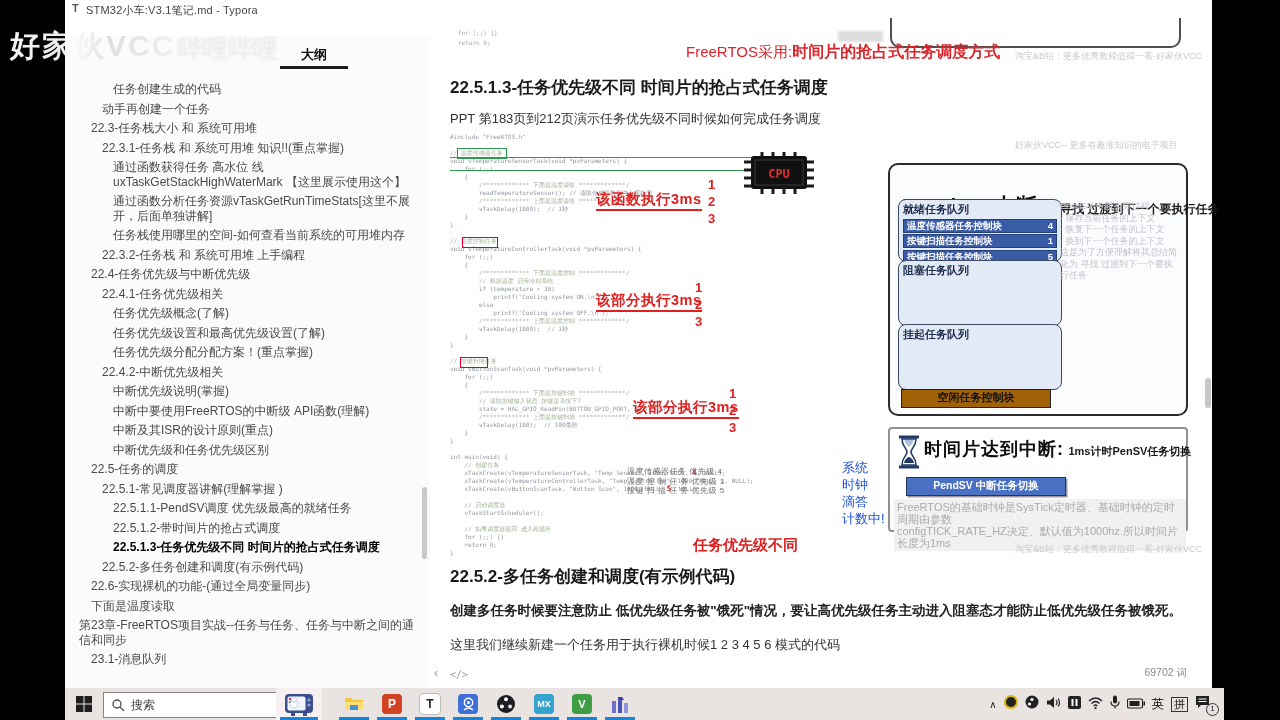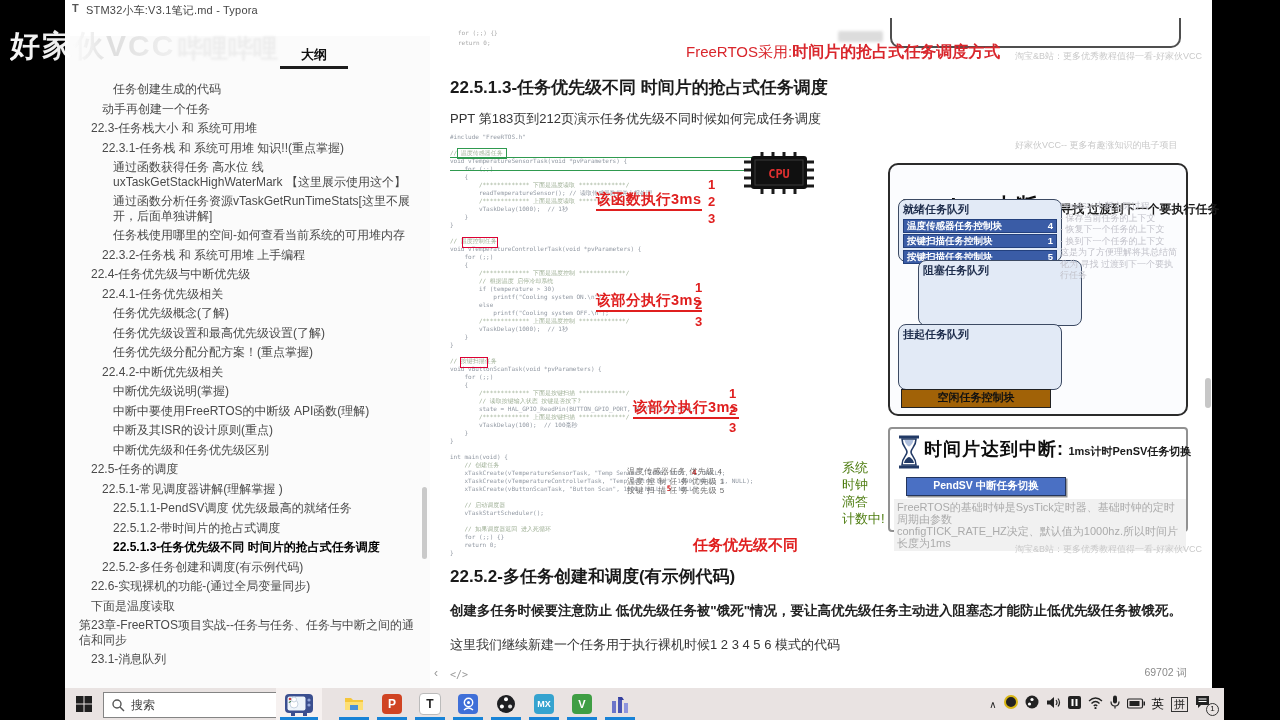--- a/index.html
+++ b/index.html
@@ -54,21 +54,21 @@
   .code-line.com{color:#9fb096;}
   .rnum{color:#c00;font-weight:bold;font-size:7.5px;filter:none;}
   .green-strip{position:absolute;left:0;top:24px;width:318px;height:12px;border-top:1.2px solid #2f9a4f;border-bottom:1.2px solid #2f9a4f;}
   .green-box{position:absolute;left:7px;top:15px;width:48px;height:9px;border:1px solid #2f9a4f;}
   .red-box{position:absolute;border:1px solid #d03;}
   .ann{position:absolute;font-size:14.5px;font-weight:bold;color:#e01f1f;border-bottom:2px solid #e01f1f;white-space:nowrap;letter-spacing:.5px;}
   .seq{position:absolute;font-size:13px;font-weight:bold;color:#e01f1f;}
   .task-note{position:absolute;font-size:8px;color:#6d6d6d;white-space:nowrap;letter-spacing:.5px;}
   .big-red{position:absolute;left:243px;top:403px;font-size:15px;font-weight:bold;color:#e01f1f;white-space:nowrap;}
   .chip{position:absolute;left:292px;top:17px;}
-  .sysclock{position:absolute;left:392px;top:326px;font-size:13px;color:#4d7c0f;line-height:17px;white-space:pre;}
+  .sysclock{position:absolute;left:392px;top:326px;font-size:13px;color:#1d4ed8;line-height:17px;white-space:pre;}
 
   
   .diagram{position:absolute;left:438px;top:30px;width:296px;height:249px;background:#fbfcfe;border:2px solid #2b2b2b;border-radius:10px;}
   .d-title{position:absolute;left:12px;top:7px;white-space:nowrap;margin-top:20px;}
   .d-title .big{font-size:21px;font-weight:bold;color:#0d0d0d;letter-spacing:1px;}
   .d-title .small{font-size:12px;font-weight:bold;color:#1a1a1a;}
   .q-box{position:absolute;left:8px;width:154px;background:#e2eaf6;border:1.5px solid #3c4a63;border-radius:8px;padding:2px 4px;font-size:11px;font-weight:bold;color:#1c2b4a;}
   .q-row{display:flex;justify-content:space-between;background:#3a5ca6;border:1px solid #23407d;color:#fff;
     font-size:9.5px;font-weight:bold;padding:0 3px;height:12px;line-height:11px;margin-top:1.5px;}
   .idle{position:absolute;left:11px;top:224px;width:148px;height:17px;background:#a16207;border:1.6px solid #222;
@@ -247,21 +247,21 @@
                   <div class="q-row">
                     <span>按键扫描任务控制块</span>
                     <span>1</span>
                   </div>
                   <div class="q-row">
                     <span>按键扫描任务控制块</span>
                     <span>5</span>
                   </div>
                 </div>
             </div>
-            <div class="q-box" style="top:95px;height:60px;margin-left:20px;">
+            <div class="q-box" style="top:95px;height:60px;">
               <span>阻塞任务队列</span>
             </div>
             <div class="q-box" style="top:159px;height:60px;">
               <span>挂起任务队列</span>
             </div>
             <div class="idle">空闲任务控制块</div>
             <div class="d-note">
                 <div>PendSV 中断实际过程</div>
                 <div>- 保存当前任务的上下文</div>
                 <div>- 恢复下一个任务的上下文</div>

